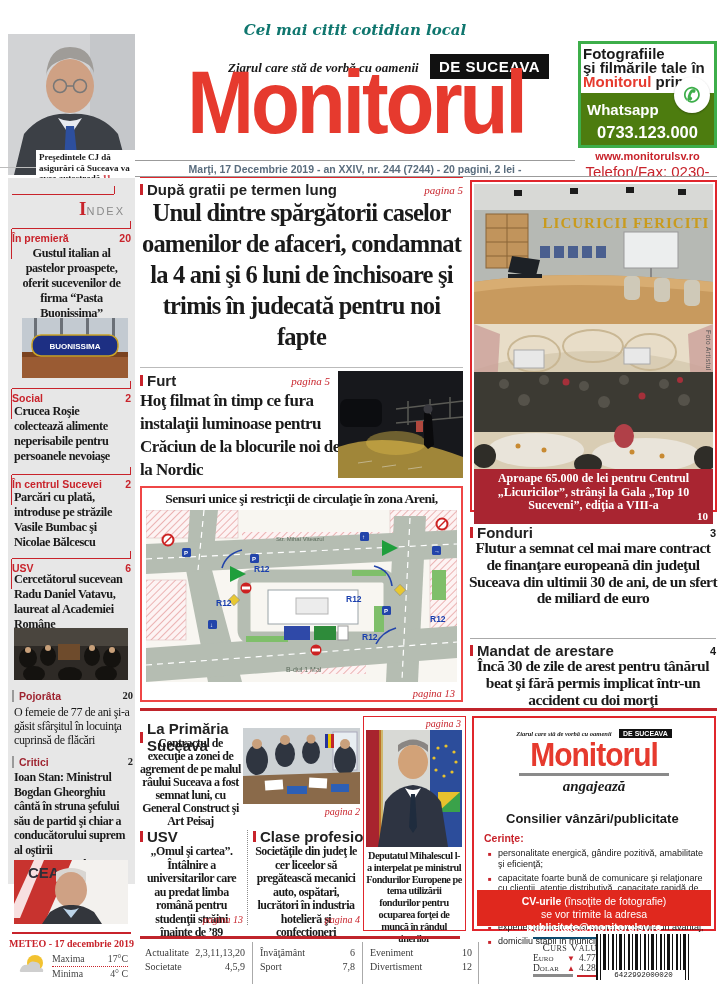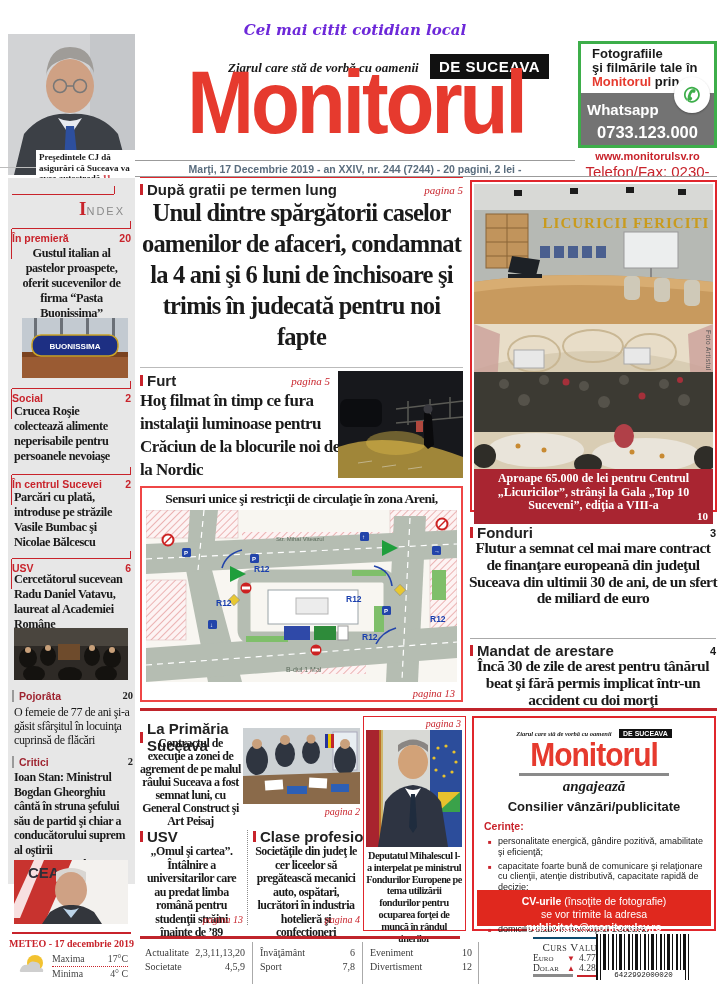--- a/index.html
+++ b/index.html
@@ -2,28 +2,28 @@
 <html><head>
 <meta charset="utf-8">
 <style>
   html,body{margin:0;padding:0;background:#fff;}
   #page{position:relative;width:722px;height:1000px;background:#fff;overflow:hidden;
         font-family:"Liberation Sans",sans-serif;color:#1a1a1a;}
   .a{position:absolute;}
   .serif{font-family:"Liberation Serif",serif;}
   
   .tagline{font-family:"DejaVu Serif",serif;font-style:italic;font-weight:bold;
-           color:#6d28d9;font-size:15px;text-align:center;}
+           color:#0f766e;font-size:15px;text-align:center;}
   .slogan{font-family:"Liberation Serif",serif;font-style:italic;font-weight:bold;font-size:13px;}
   .badge{background:#111;color:#fff;font-weight:bold;font-size:15px;padding:4px 9px;letter-spacing:.5px;}
   .brand{color:#e63a2e;font-weight:bold;font-size:80px;line-height:76px;letter-spacing:-3px;
          text-align:center;transform:scaleY(1.12);transform-origin:top center;white-space:nowrap;}
   .wa{border:3px solid #3dae4a;box-sizing:border-box;background:#fff;}
-  .wa-top{padding:3px 11px;font-weight:bold;font-size:13px;line-height:14px;}
-  .wa-green{position:absolute;left:0;right:0;bottom:0;height:52px;background:#737373;}
+  .wa-top{padding:3px 2px;font-weight:bold;font-size:15px;line-height:14px;}
+  .wa-green{position:absolute;left:0;right:0;bottom:0;height:52px;background:#4d7c0f;}
   .wa-app{position:absolute;left:6px;top:8px;color:#fff;font-weight:bold;font-size:15px;}
   .wa-num{position:absolute;bottom:3px;left:0;right:0;text-align:center;color:#fff;font-weight:bold;font-size:16.5px;}
   .wa-circle{position:absolute;right:4px;top:-16px;width:36px;height:36px;border-radius:50%;
              background:#fff;box-shadow:0 1px 2px rgba(0,0,0,.3);text-align:center;line-height:36px;
              color:#3dae4a;font-size:20px;font-weight:bold;}
   .redlink{color:#c8232b;font-weight:bold;font-size:11px;text-align:center;}
   .dateline{color:#5a6d7e;font-weight:bold;font-size:10.5px;text-align:center;}
   .hline{background:#9b9b9b;height:1px;}
   
   #sidebar{left:8px;top:178px;width:127px;height:706px;background:#e7e7e7;}
@@ -544,21 +544,21 @@
   </div>
 
   <div class="a rbox" style="left:472px;top:716px;width:244px;height:215px;">
     <div style="text-align:center;margin-top:4px;">
       <span class="serif" style="font-style:italic;font-weight:bold;font-size:6.5px;">Ziarul care stă de vorbă cu oamenii</span>
       <span style="background:#111;color:#fff;font-weight:bold;font-size:7px;padding:1px 4px;margin-left:3px;">DE SUCEAVA</span>
     </div>
     <div style="text-align:center;color:#e63a2e;font-weight:bold;font-size:30px;line-height:30px;letter-spacing:-1px;transform:scaleY(1.1);">Monitorul</div>
     <div style="width:150px;height:3px;background:#8a8a8a;margin:3px auto 0;"></div>
     <div class="serif" style="text-align:center;font-style:italic;font-weight:bold;font-size:15px;margin-top:2px;">angajează</div>
-    <div style="text-align:center;font-weight:bold;font-size:13px;margin-top:4px;">Consilier vânzări/publicitate</div>
+    <div style="font-weight:bold;font-size:13px;margin-top:16px;padding-left:32px;">Consilier vânzări/publicitate</div>
     <div style="color:#c8232b;font-weight:bold;font-size:10.5px;margin:6px 0 0 10px;">Cerinţe:</div>
     <ul class="req" style="margin:4px 8px 0 14px;padding:0;">
       <li>personalitate energică, gândire pozitivă, amabilitate şi eficienţă;</li>
       <li>capacitate foarte bună de comunicare şi relaţionare cu clienţii, atenţie distributivă, capacitate rapidă de decizie;</li>
       <li>cunoştinţe operare PC</li>
       <li>experienţa într-un post similar constituie un avantaj;</li>
       <li>domiciliu stabil în municipiul Suceava.</li>
     </ul>
     <div class="cvband">
       <span style="font-weight:bold;">CV-urile</span><span> (însoţite de fotografie)</span><br>

